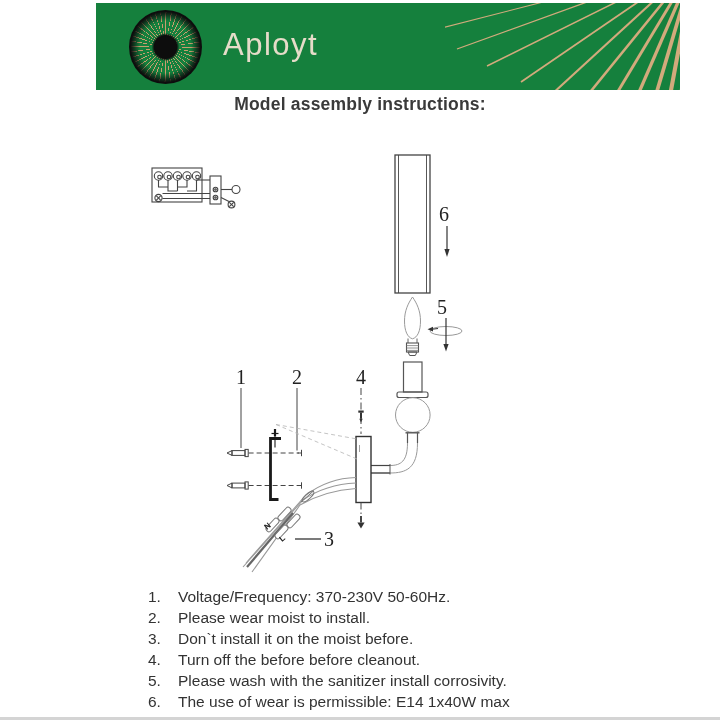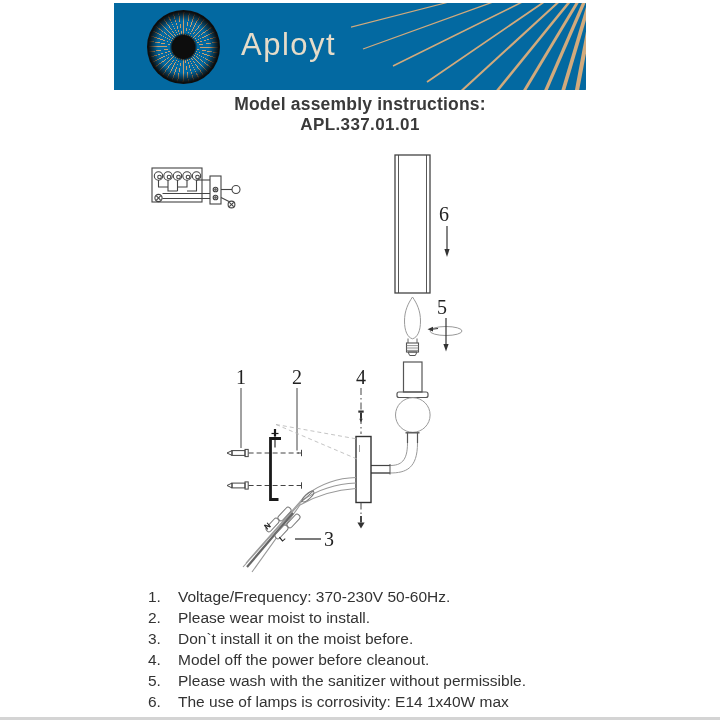--- a/index.html
+++ b/index.html
@@ -1,19 +1,19 @@
 <!DOCTYPE html>
 <html><head>
 <meta charset="utf-8">
 <style>
   html,body{margin:0;padding:0;background:#fff;}
   .page{position:relative;width:720px;height:720px;background:#ffffff;overflow:hidden;
         font-family:"Liberation Sans",sans-serif;color:#333;}
   
-  .banner{position:absolute;left:114px;top:3px;width:472px;height:87px;background:#0369a1;overflow:hidden;}
+  .banner{position:absolute;left:96px;top:3px;width:584px;height:87px;background:#15803d;overflow:hidden;}
   .starburst{position:absolute;left:33px;top:7px;width:73px;height:74px;border-radius:50%;
     background:
       radial-gradient(closest-side,#0d0d0d 0 31%, rgba(13,13,13,0) 38%, rgba(13,13,13,0) 70%, #0d0d0d 96%),
       repeating-conic-gradient(from -90deg,#c79d6e 0 1.7deg, rgba(13,13,13,0) 1.7deg 9deg);
   }
   .brand-text{position:absolute;left:127px;top:26px;font-size:31px;font-weight:400;
     letter-spacing:1.5px;color:#e6dcc9;line-height:1;}
   .banner-rays{position:absolute;right:0;top:0;height:87px;width:235px;}
   
   .doc-heading{position:absolute;left:0;top:94px;width:720px;text-align:center;
@@ -51,21 +51,20 @@
         <line x1="250" y1="-40" x2="157" y2="115" stroke-width="2.9"></line>
         <line x1="250" y1="-40" x2="179" y2="124" stroke-width="3.3"></line>
         <line x1="250" y1="-40" x2="199" y2="132" stroke-width="3.7"></line>
         <line x1="250" y1="-40" x2="216" y2="140" stroke-width="4.1"></line>
         <line x1="250" y1="-40" x2="231" y2="146" stroke-width="4.5"></line>
       </g>
     </svg>
   </div>
 
   <div class="doc-heading">Model assembly instructions:</div>
-  <div class="doc-model">APL.337.01.01</div>
 
   <svg class="diagram-svg" width="720" height="455" viewBox="0 140 720 455">
 
     <g stroke="#444" fill="none" stroke-width="1.1">
       <rect x="152" y="168" width="50" height="34"></rect>
       <g>
         <circle cx="158.5" cy="176" r="4.2"></circle>
           <circle cx="159.5" cy="177" r="1.8"></circle>
         <circle cx="168" cy="176" r="4.2"></circle>
           <circle cx="169" cy="177" r="1.8"></circle>
@@ -238,26 +237,26 @@
     <div class="instr-row">
       <span class="instr-num">2.</span>
       <span class="instr-text">Please wear moist to install.</span>
     </div>
     <div class="instr-row">
       <span class="instr-num">3.</span>
       <span class="instr-text">Don`t install it on the moist before.</span>
     </div>
     <div class="instr-row">
       <span class="instr-num">4.</span>
-      <span class="instr-text">Model off the power before cleanout.</span>
+      <span class="instr-text">Turn off the before before cleanout.</span>
     </div>
     <div class="instr-row">
       <span class="instr-num">5.</span>
-      <span class="instr-text">Please wash with the sanitizer without permissible.</span>
+      <span class="instr-text">Please wash with the sanitizer install corrosivity.</span>
     </div>
     <div class="instr-row">
       <span class="instr-num">6.</span>
-      <span class="instr-text">The use of lamps is corrosivity: E14 1x40W max</span>
+      <span class="instr-text">The use of wear is permissible: E14 1x40W max</span>
     </div>
   </div>
 
   <div class="bottom-edge"></div>
 </div>
 
 </body></html>

